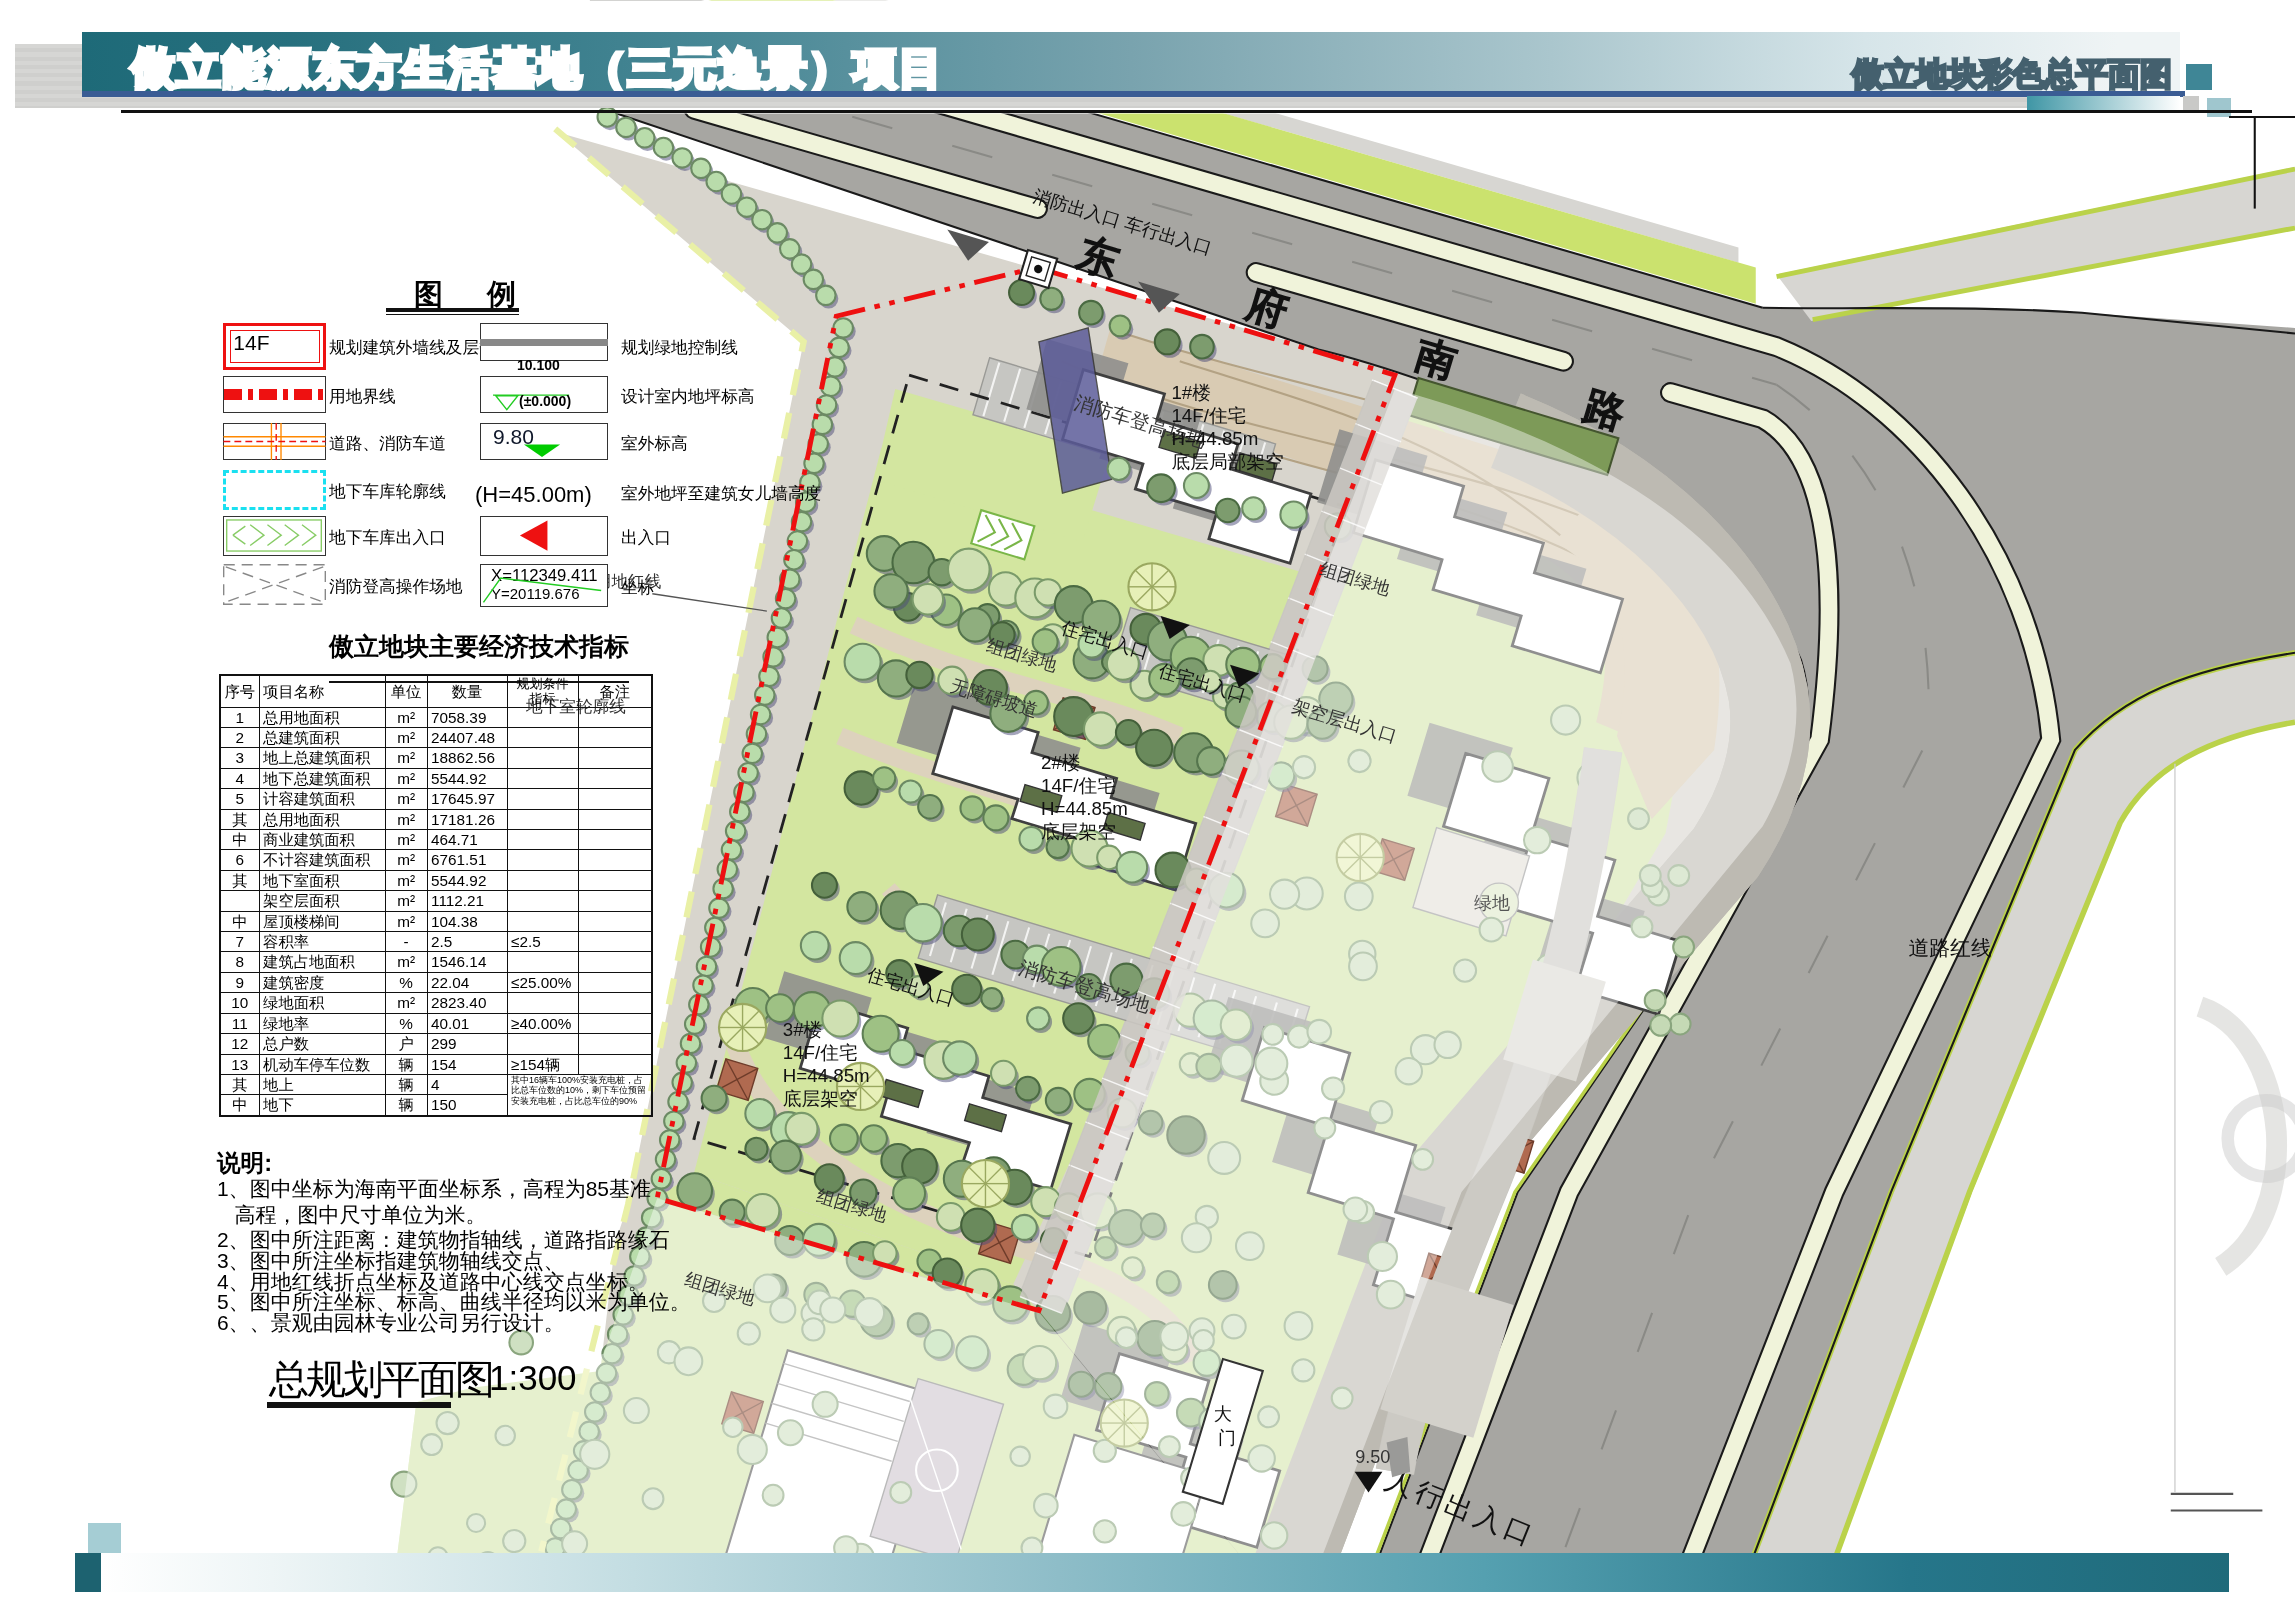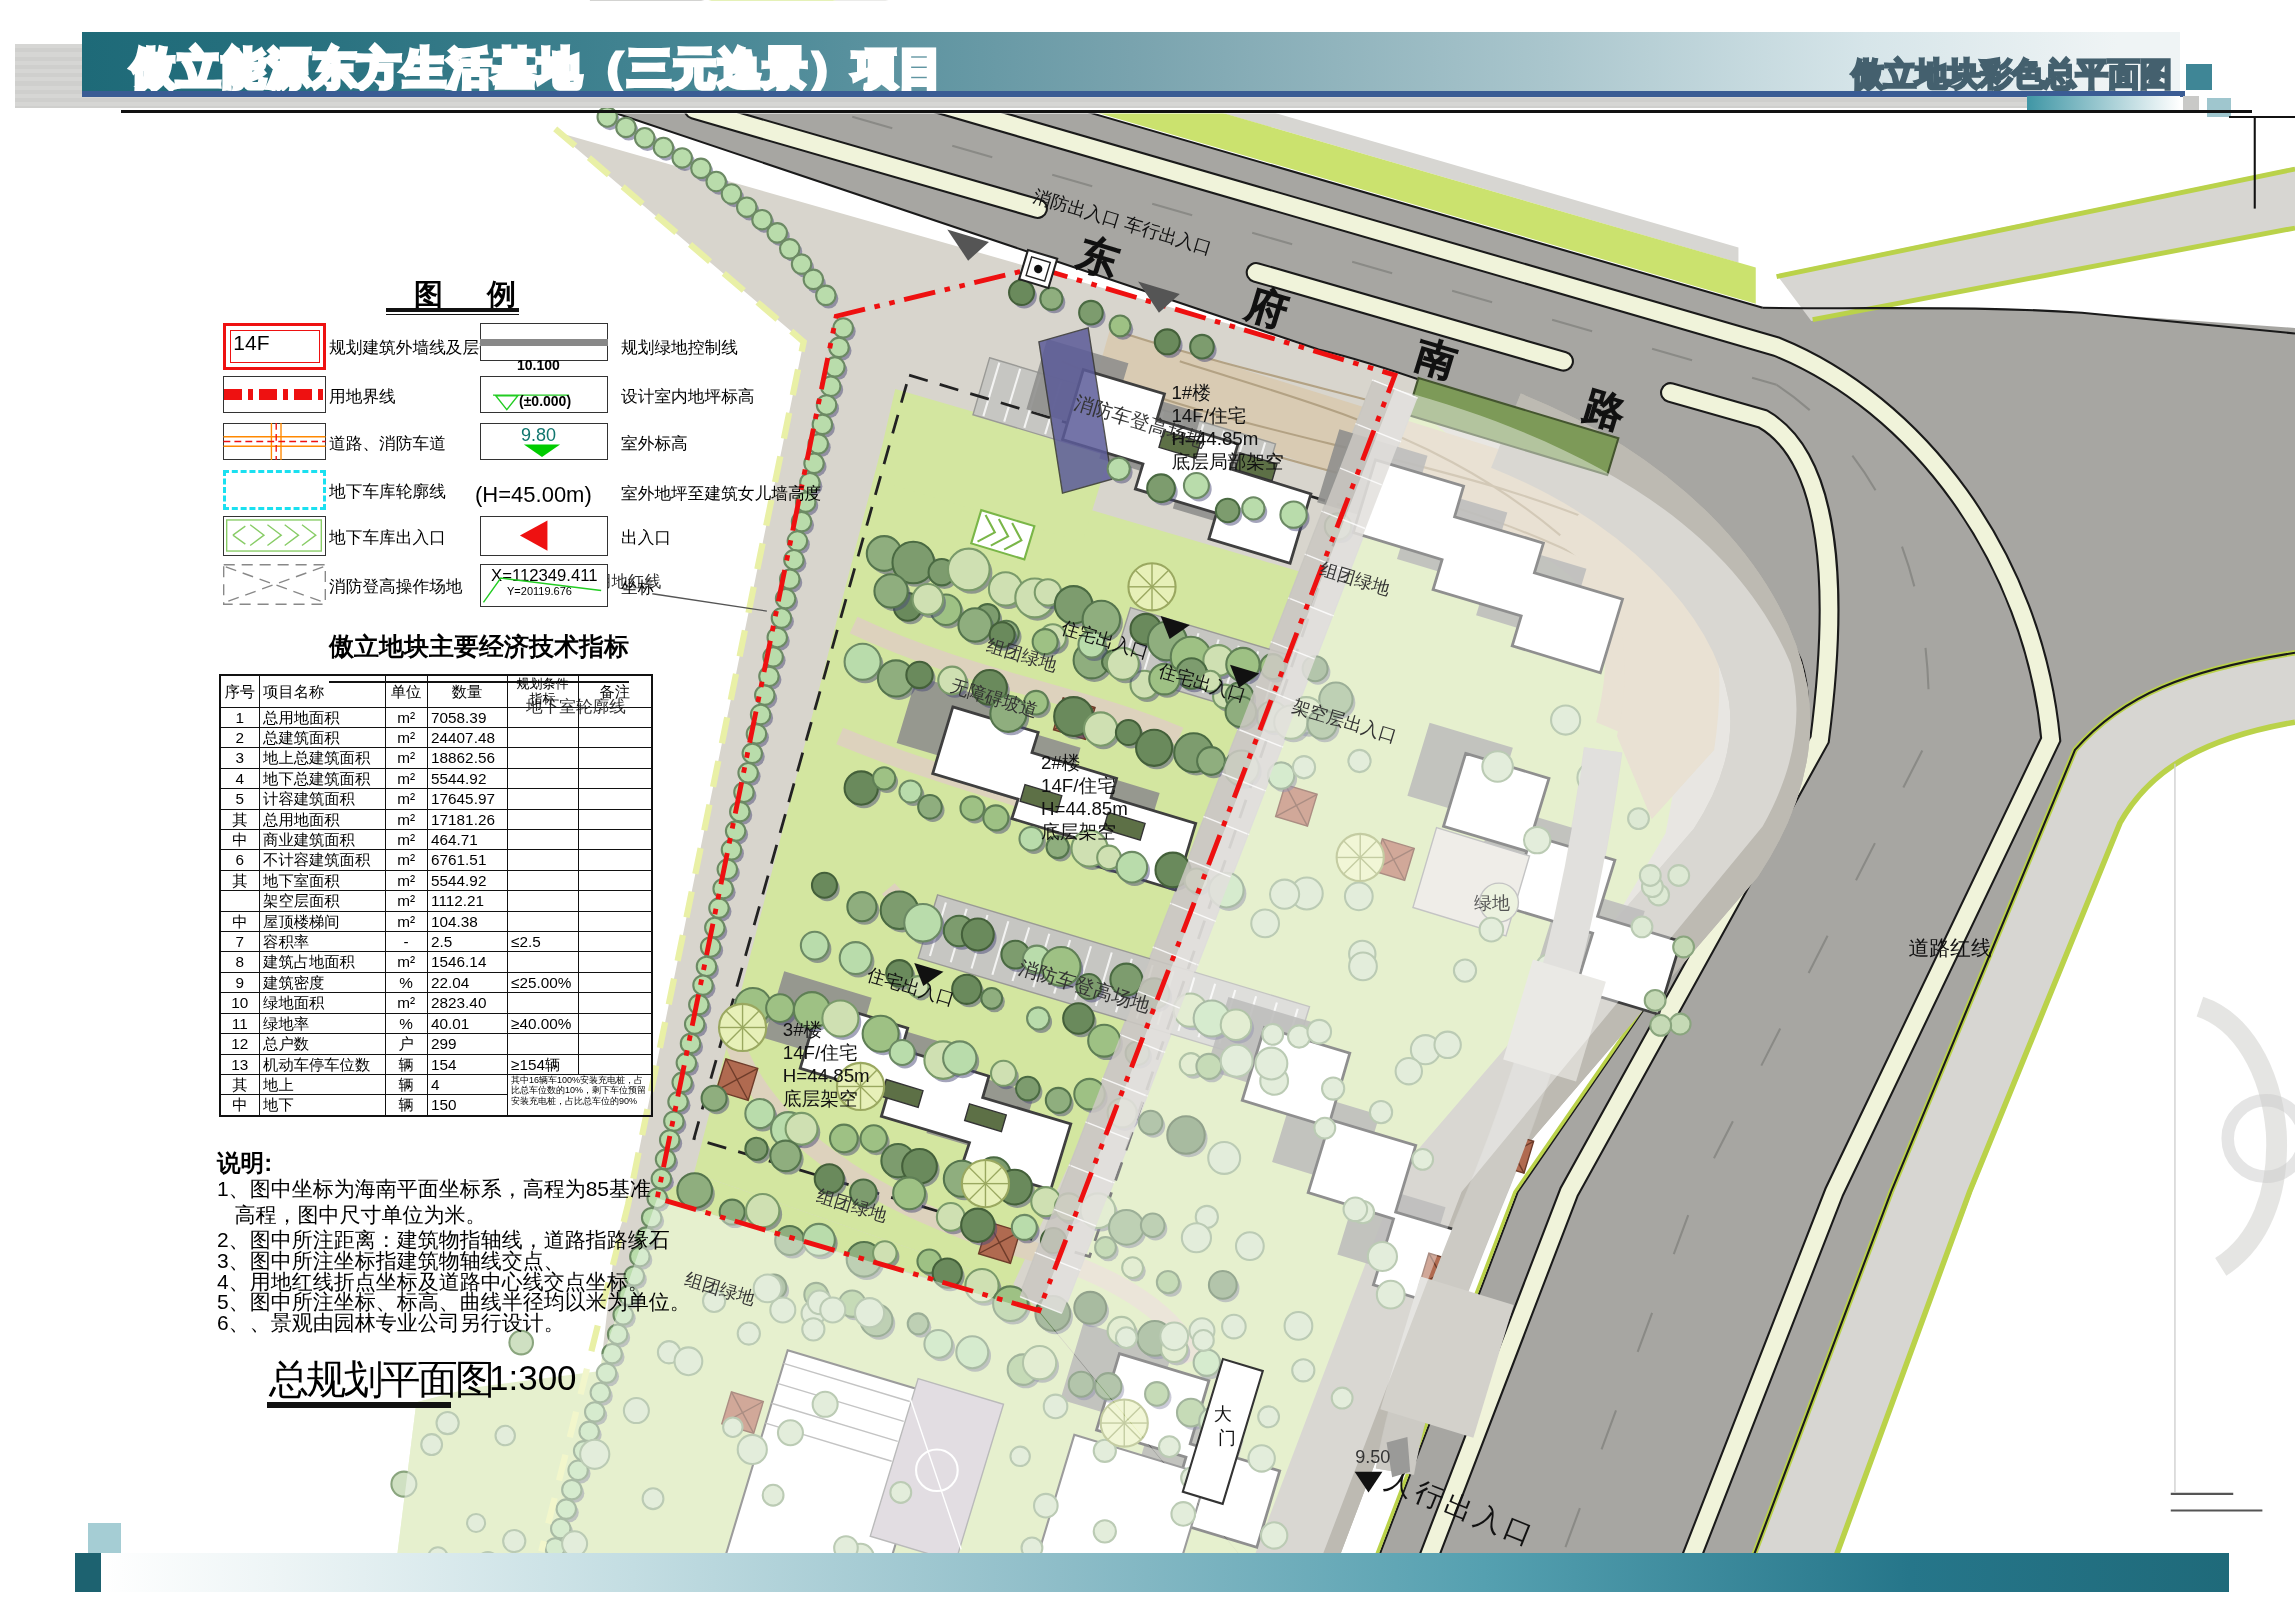--- a/index.html
+++ b/index.html
@@ -1021,35 +1021,35 @@
 <div class="abs" style="left:621px;top:336px;font-size:16.7px">规划绿地控制线</div>
 <div class="abs" style="left:480px;top:376px;width:128px;height:37px;border:1.4px solid #333;background:#fff"></div>
 <div class="abs" style="left:517px;top:357px;font-size:14px;font-weight:bold">10.100</div>
 <svg class="abs" style="left:486px;top:393px" width="115" height="18" viewBox="0 0 166 26">
     <line x1="10" y1="3" x2="120" y2="3" stroke="#2c2" stroke-width="2"></line>
     <path d="M14,4 L46,4 L30,24 Z" fill="none" stroke="#2c2" stroke-width="2"></path>
   </svg>
 <div class="abs" style="left:519px;top:393px;font-size:14px;font-weight:bold">(±0.000)</div>
 <div class="abs" style="left:621px;top:385px;font-size:16.7px">设计室内地坪标高</div>
 <div class="abs" style="left:480px;top:423px;width:128px;height:37px;border:1.4px solid #333;background:#fff"></div>
-<div class="abs" style="left:521px;top:425px;font-size:18px;color:#0f766e">9.80</div>
+<div class="abs" style="left:493px;top:425px;font-size:21px;color:#0f172a">9.80</div>
 <svg class="abs" style="left:521px;top:443px" width="42" height="15.3" viewBox="0 0 60 22">
     <polygon points="4,2 56,2 30,20" fill="#0c0"></polygon>
   </svg>
 <div class="abs" style="left:621px;top:432px;font-size:16.7px">室外标高</div>
 <div class="abs" style="left:475px;top:482px;font-size:22px">(H=45.00m)</div>
 <div class="abs" style="left:621px;top:482px;font-size:16.7px">室外地坪至建筑女儿墙高度</div>
 <div class="abs" style="left:480px;top:516px;width:128px;height:40px;border:1.4px solid #333;background:#fff"></div>
 <svg class="abs" style="left:514px;top:519px" width="49" height="33" viewBox="0 0 70 48">
     <polygon points="48,2 48,46 8,24" fill="#e11"></polygon>
   </svg>
 <div class="abs" style="left:621px;top:526px;font-size:16.7px">出入口</div>
 <div class="abs" style="left:480px;top:564px;width:128px;height:43px;border:1.4px solid #333;background:#fff"></div>
 <div class="abs" style="left:491px;top:566px;font-size:16.7px">X=112349.411</div>
-<div class="abs" style="left:507px;top:585px;font-size:11px">Y=20119.676</div>
+<div class="abs" style="left:491px;top:585px;font-size:15px">Y=20119.676</div>
 <svg class="abs" style="left:480px;top:564px" width="126" height="42" viewBox="0 0 182 60">
     <path d="M5,55 L30,20 L175,38" stroke="#2c2" stroke-width="2" fill="none"></path>
   </svg>
 <div class="abs" style="left:621px;top:576px;font-size:16.7px">坐标</div>
 <div class="abs" style="left:329px;top:630px;font-size:25px;font-weight:bold;border-bottom:2.8px solid #111;padding-bottom:18px">傲立地块主要经济技术指标</div>
 <table class="abs" style="left:219px;top:674px;border:2.8px solid #111">
     <tbody>
       <tr style="height:32px">
         <td style="width:34px;text-align:right">序号</td>
         <td style="width:126px">项目名称</td>

